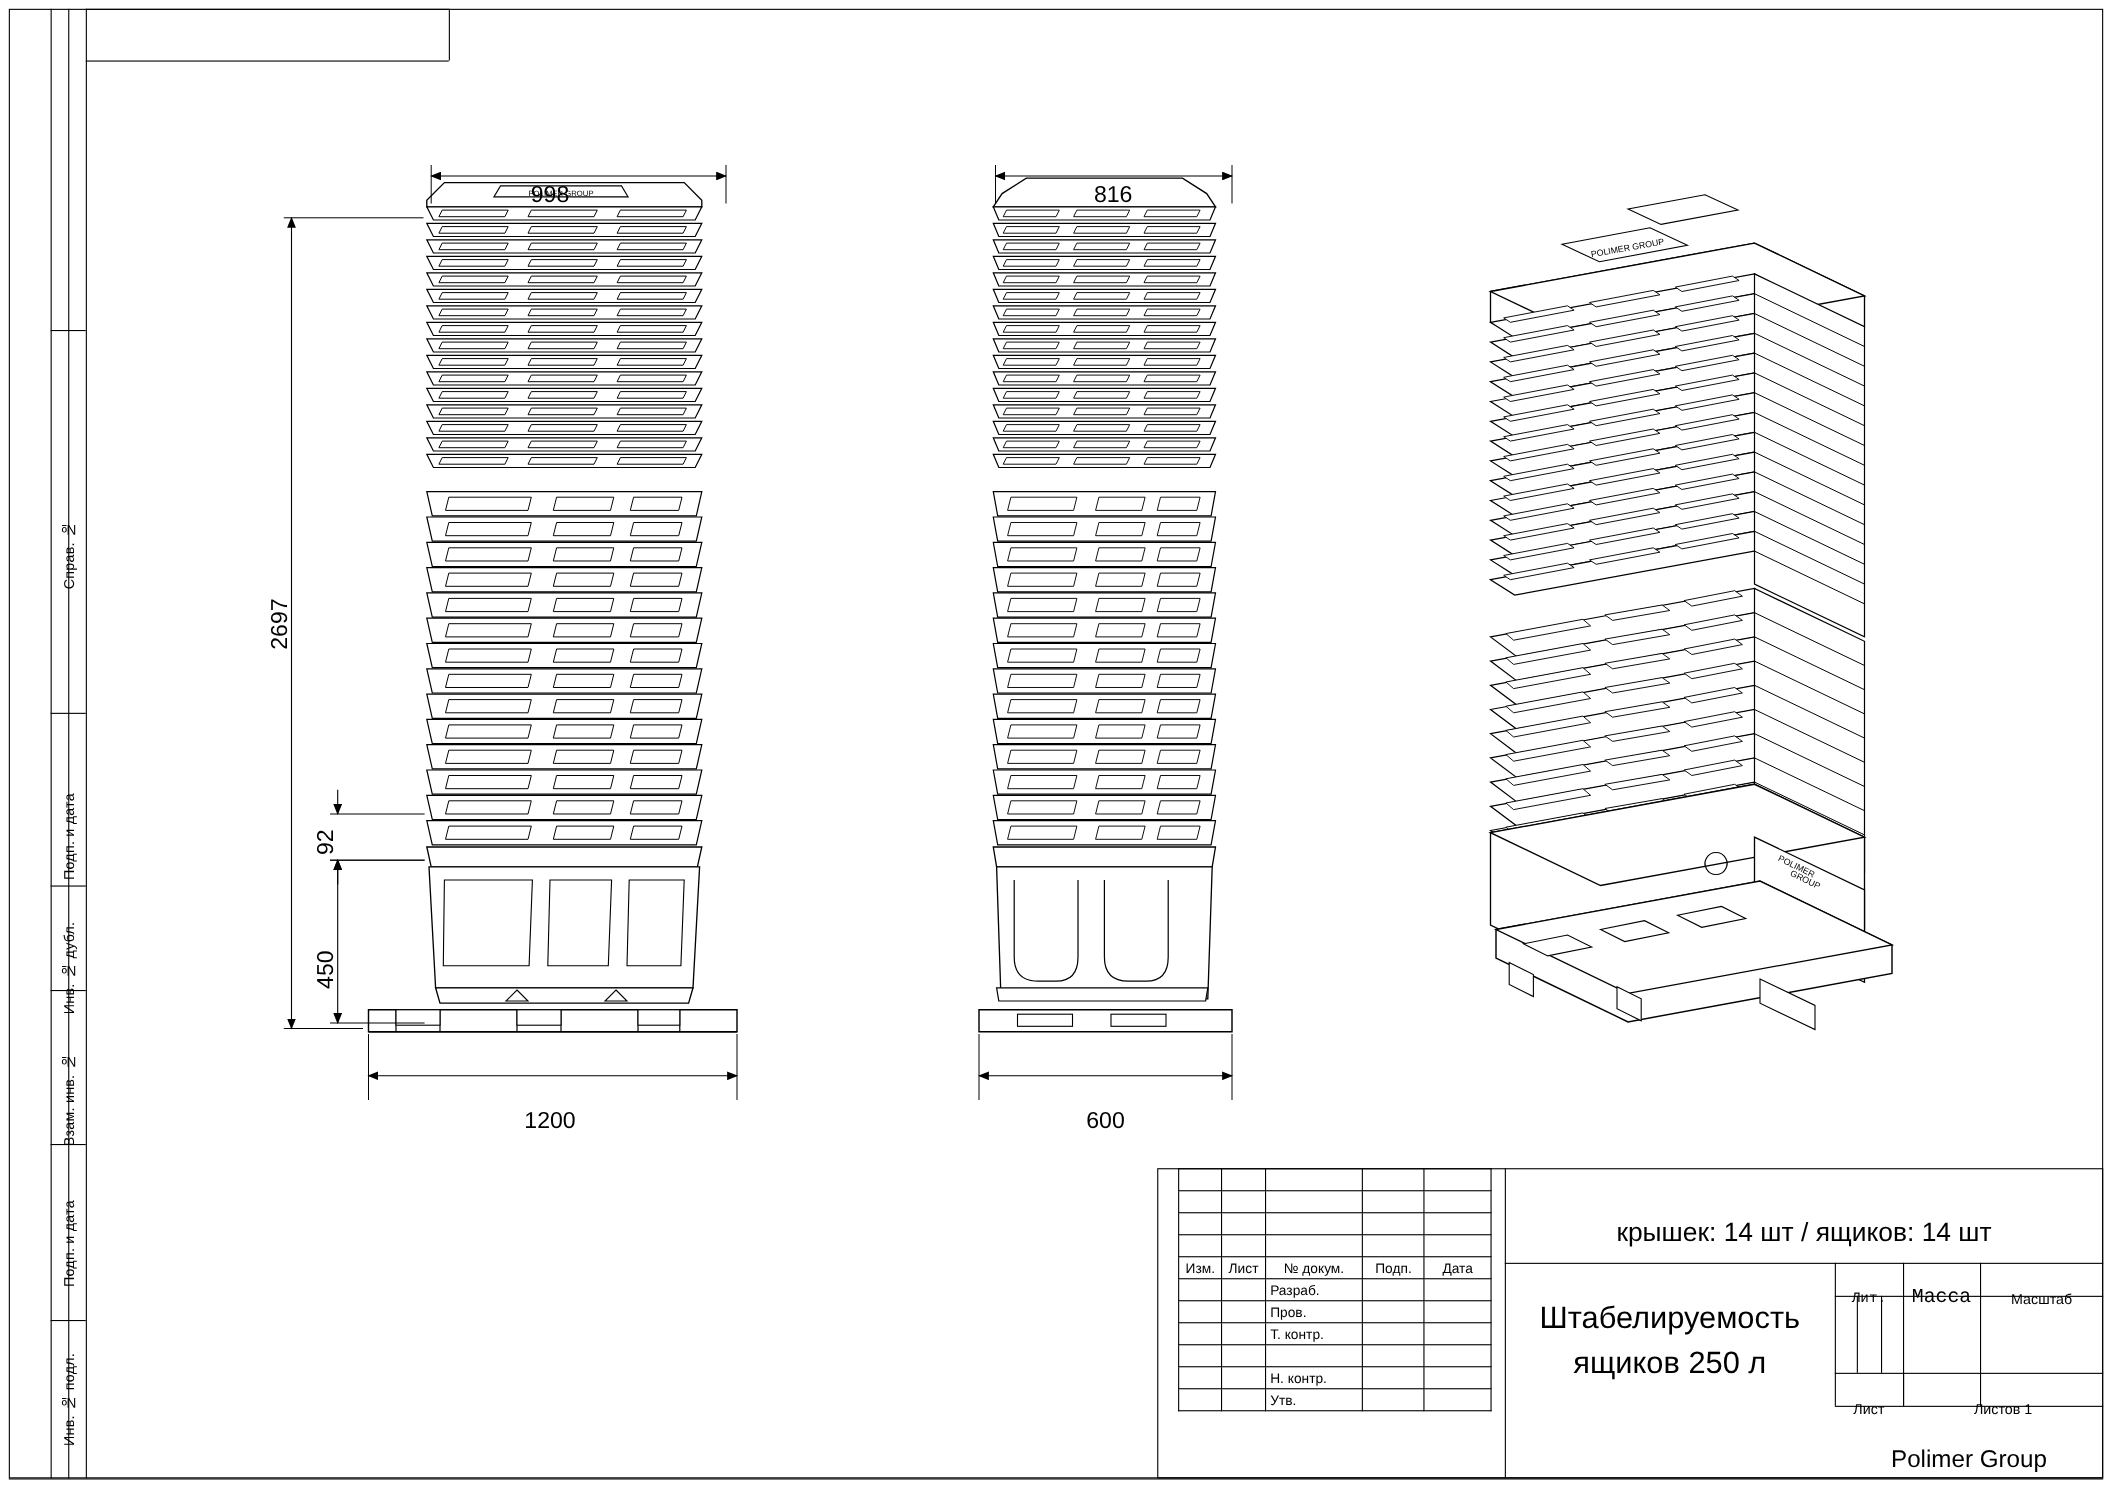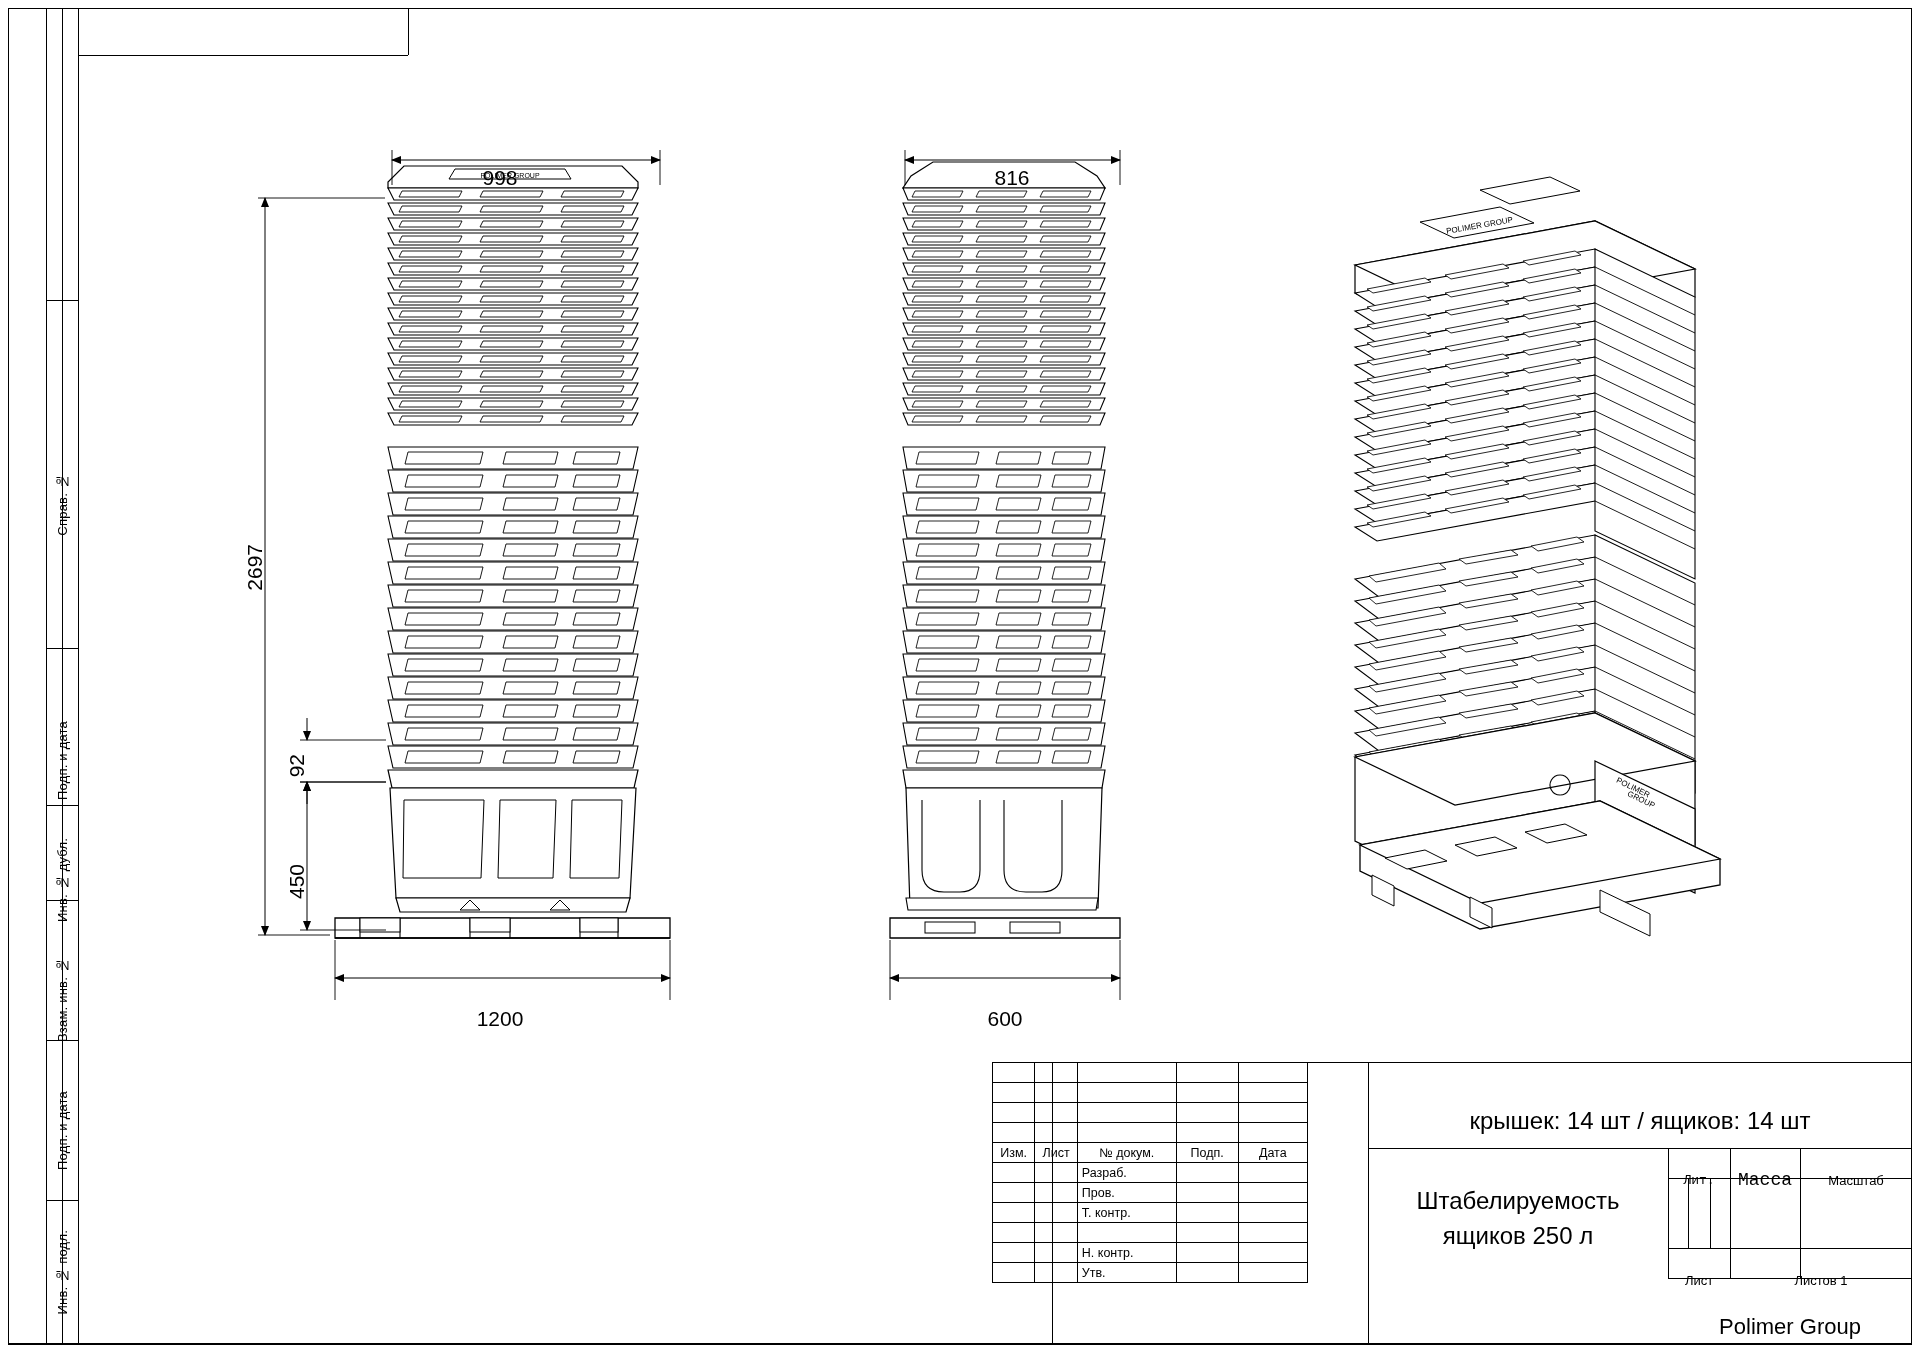--- a/index.html
+++ b/index.html
@@ -321,21 +321,21 @@
   <div class="dim-text" style="left:500px;top:122px;transform:translateX(-50%);">998</div>
   <div class="dim-text vert" style="left:243px;top:500px;">2697</div>
   <div class="dim-text vert" style="left:285px;top:710px;">92</div>
   <div class="dim-text vert" style="left:285px;top:820px;">450</div>
   <div class="dim-text" style="left:500px;top:963px;transform:translateX(-50%);">1200</div>
   <div class="dim-text" style="left:1012px;top:122px;transform:translateX(-50%);">816</div>
   <div class="dim-text" style="left:1005px;top:963px;transform:translateX(-50%);">600</div>
 
   <div class="tb-big" style="left:1052px;top:1062px;width:860px;height:282px;"></div>
 
-  <table class="tb" style="left:992px;top:1062px;width:316px;">
+  <table class="tb" style="left:1071px;top:1062px;width:285px;">
     <tbody>
         <tr>
           <td style="width:42px;"></td>
           <td style="width:42px;"></td>
           <td style="width:100px;"></td>
           <td style="width:62px;"></td>
           <td style="width:70px;"></td>
         </tr>
     <tr>
           <td></td>
@@ -407,21 +407,21 @@
           <td></td>
           <td></td>
         </tr>
   </tbody>
     </table>
 
   <div class="ln hl" style="left:1368px;top:1148px;width:544px;"></div>
   <div class="ln vl" style="left:1368px;top:1062px;height:282px;"></div>
   <div class="tb-center" style="left:1368px;top:1062px;width:544px;height:86px;font-size:24px;">крышек: 14 шт   /   ящиков: 14 шт</div>
 
-  <div class="tb-center" style="left:1368px;top:1148px;width:300px;height:110px;font-size:24px;flex-direction:column;line-height:1.45;">
+  <div class="tb-center" style="left:1368px;top:1148px;width:300px;height:110px;font-size:28px;flex-direction:column;line-height:1.45;">
     <div>Штабелируемость</div>
     <div>ящиков 250 л</div>
   </div>
 
   <div class="ln vl" style="left:1668px;top:1148px;height:130px;"></div>
   <div class="ln hl" style="left:1668px;top:1178px;width:244px;"></div>
   <div class="ln hl" style="left:1668px;top:1248px;width:244px;"></div>
   <div class="ln hl" style="left:1668px;top:1278px;width:244px;"></div>
   <div class="ln vl" style="left:1730px;top:1148px;height:130px;"></div>
   <div class="ln vl" style="left:1800px;top:1148px;height:130px;"></div>

